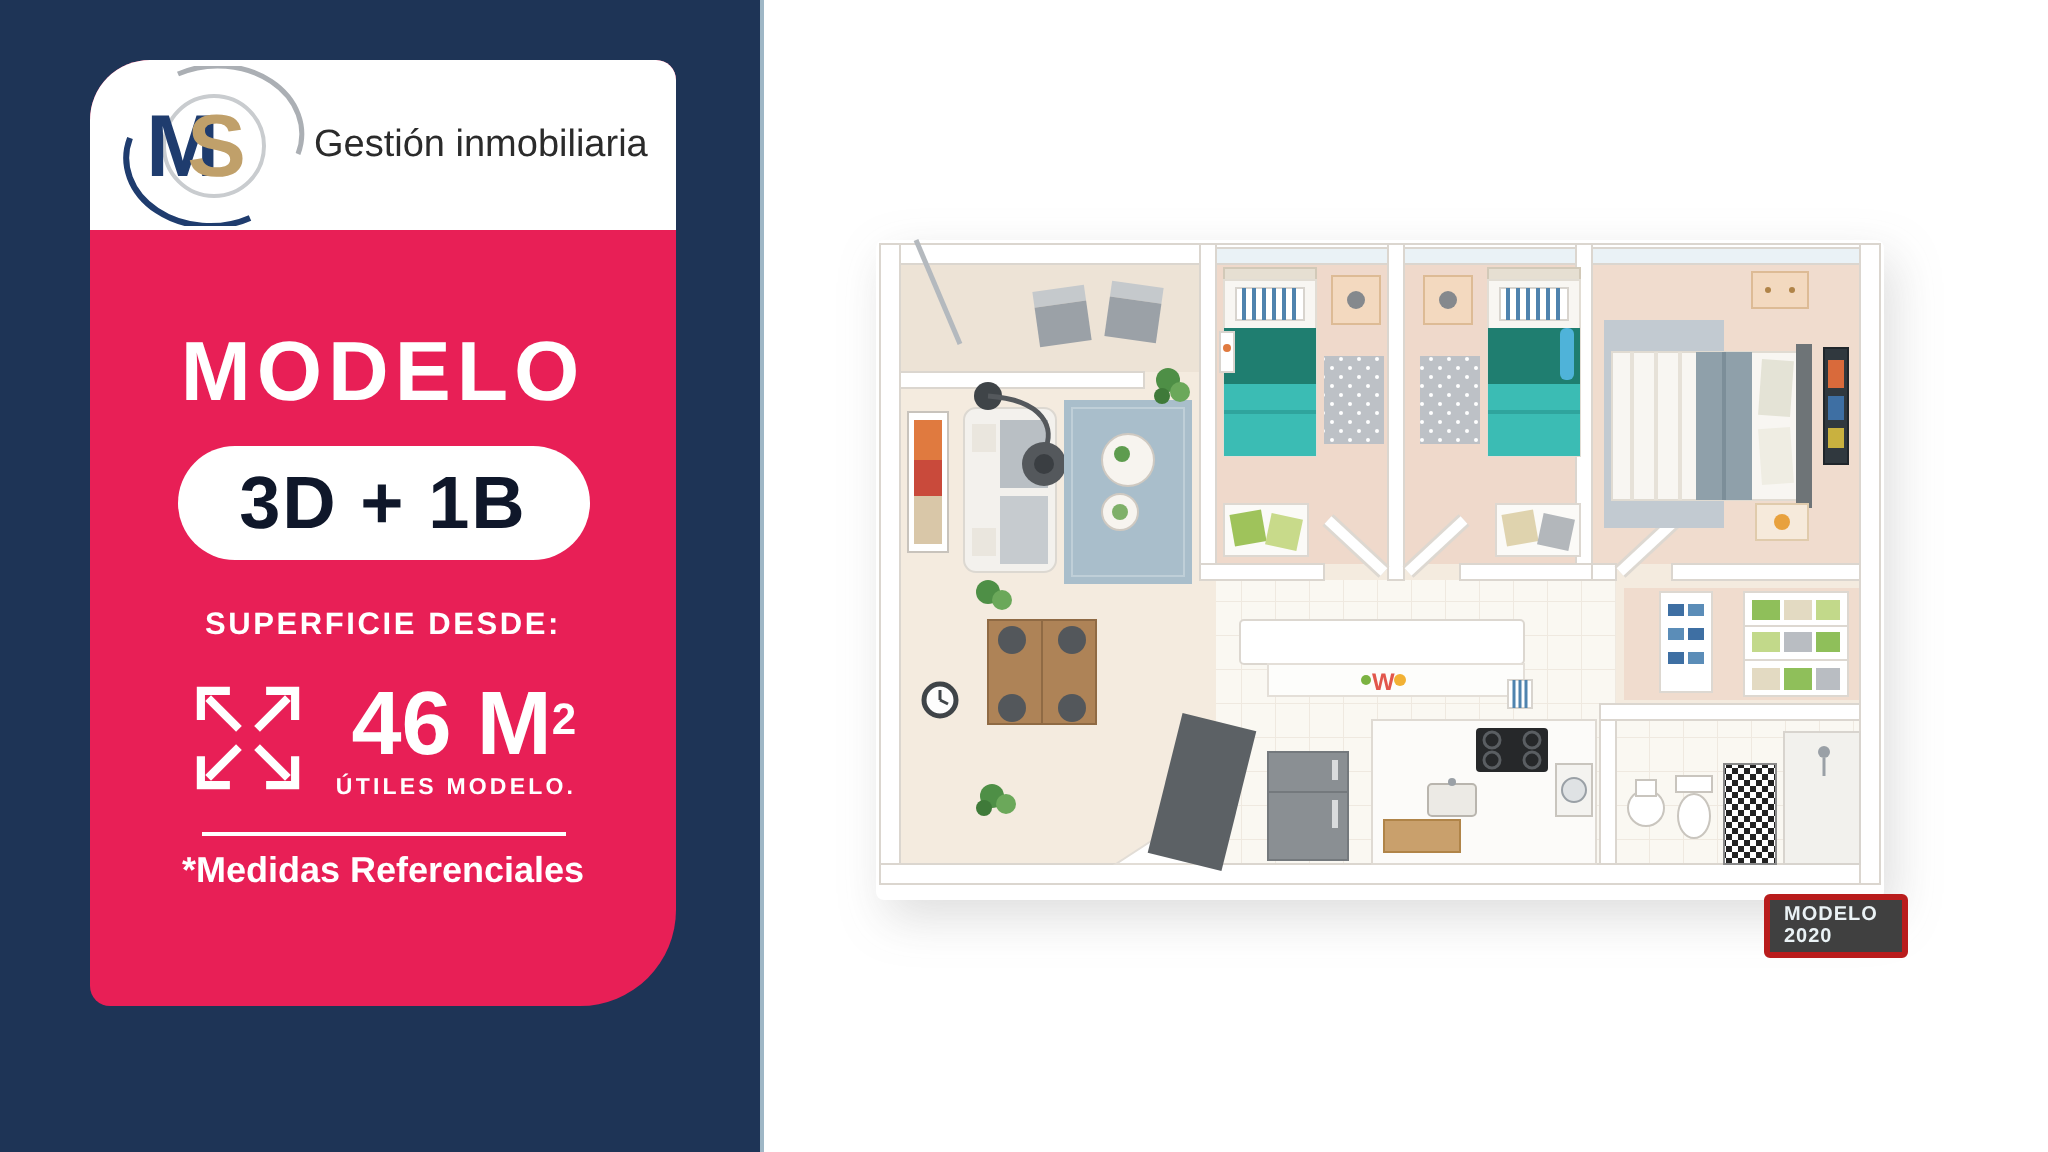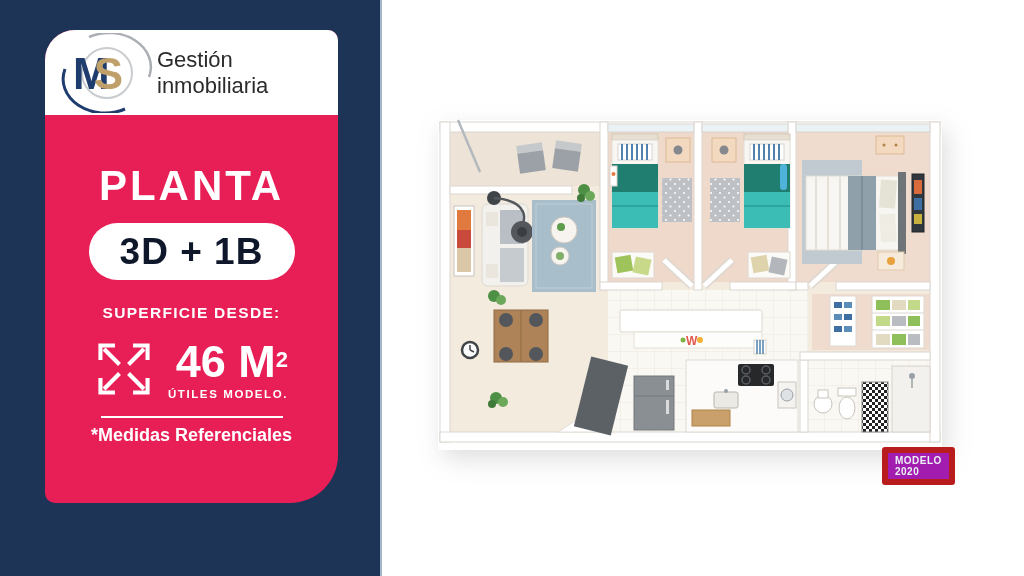--- a/index.html
+++ b/index.html
@@ -14,44 +14,44 @@
   .card{position:absolute;left:45px;top:30px;width:293px;height:473px;
         border-radius:30px 10px 48px 10px;overflow:hidden;background:#E81F56;
         display:flex;flex-direction:column;}
   .card-header{background:#ffffff;height:85px;flex:0 0 85px;display:flex;align-items:center;
                padding-left:14px;}
   .logo{position:relative;width:96px;height:80px;flex:0 0 96px;}
   .logo svg{position:absolute;left:0;top:0;}
   .logo-letters{position:absolute;left:14px;top:16px;white-space:nowrap;}
   .logo-m{font-size:44px;font-weight:800;color:#1F3C6E;letter-spacing:0;}
   .logo-s{font-size:44px;font-weight:800;color:#C0A06A;margin-left:-16px;}
-  .brand-text{font-size:22px;color:#2B2B2B;margin-left:2px;}
+  .brand-text{font-size:19px;color:#2B2B2B;margin-left:2px;}
 
   .card-body{flex:1;display:flex;flex-direction:column;align-items:center;color:#ffffff;
              padding-top:50px;}
   .planta{font-size:42px;font-weight:800;letter-spacing:3px;line-height:1;}
   .pill{margin-top:16px;width:206px;height:57px;background:#ffffff;border-radius:29px;
         display:flex;align-items:center;justify-content:center;}
   .pill span{font-size:37px;font-weight:800;color:#0f172a;letter-spacing:1px;}
   .surface{margin-top:24px;font-size:15.5px;font-weight:700;letter-spacing:1.3px;}
   .area-row{margin-top:15px;display:flex;align-items:center;gap:15px;}
   .area-col{text-align:right;}
   .area-value{font-size:45px;font-weight:800;line-height:1;}
   .area-value sup{font-size:22px;vertical-align:10px;font-weight:800;}
   .area-note{margin-top:4px;font-size:11.5px;font-weight:700;letter-spacing:1.6px;}
   .divider{margin-top:15px;width:182px;height:2px;background:#ffffff;}
   .terraza{margin-top:11px;font-size:27px;font-weight:800;letter-spacing:1px;}
   .disclaimer{margin-top:7px;font-size:18px;font-weight:600;}
 
   
   .plan-area{position:absolute;left:434px;top:114px;width:520px;height:356px;}
   .plan-area svg{filter:drop-shadow(5px 9px 12px rgba(70,70,70,0.18));}
-  .model-badge{position:absolute;left:448px;top:333px;background:#a21caf;color:#EAF2F5;
+  .model-badge{position:absolute;left:448px;top:333px;background:#404040;color:#EAF2F5;
                font-size:10px;letter-spacing:0.5px;padding:2px 7px;border-radius:3px;
-               border:6px solid #b91c1c;font-weight:600;}
+               border:3px solid #b91c1c;font-weight:600;}
 </style>
 </head>
 <body>
 
 <div class="stage">
 
   <div class="left-panel">
     <div class="card">
 
       <div class="card-header">
@@ -60,21 +60,21 @@
             <path d="M6,36 A42,34 0 0 0 66,76" fill="none" stroke="#1F3C6E" stroke-width="3"></path>
             <path d="M90,44 A42,34 0 0 0 30,4" fill="none" stroke="#ABAFB4" stroke-width="2.5"></path>
             <circle cx="48" cy="40" r="25" fill="none" stroke="#C9CCCF" stroke-width="2"></circle>
           </svg>
           <span class="logo-letters"><span class="logo-m">M</span><span class="logo-s">S</span></span>
         </div>
         <div class="brand-text">Gestión inmobiliaria</div>
       </div>
 
       <div class="card-body">
-        <div class="planta">PLANTA</div>
+        <div class="planta">MODELO</div>
 
         <div class="pill">
           <span>3D + 1B</span>
         </div>
 
         <div class="surface">SUPERFICIE DESDE:</div>
 
         <div class="area-row">
           <svg width="58" height="64" viewBox="0 0 64 64">
             <g fill="none" stroke="#ffffff" stroke-width="4.5">

